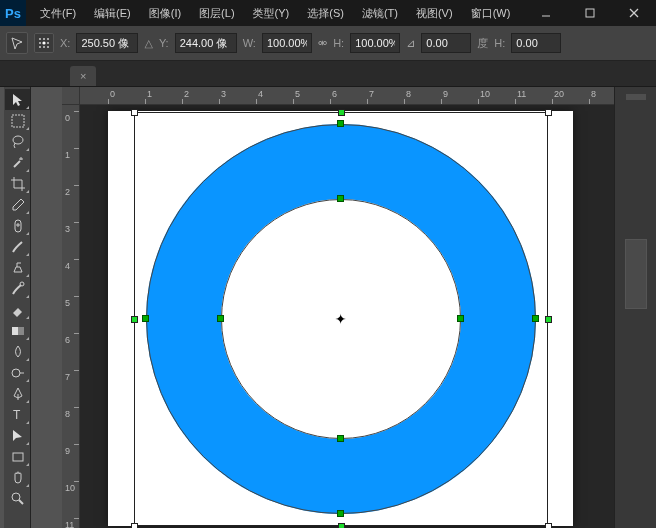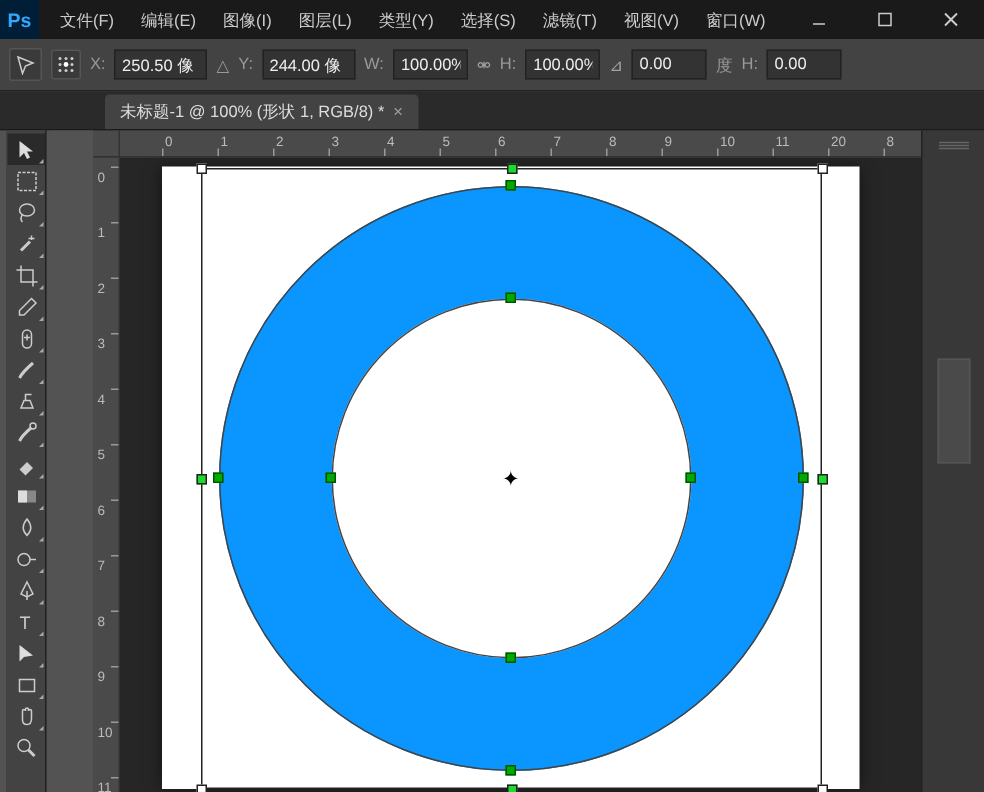--- a/index.html
+++ b/index.html
@@ -132,21 +132,20 @@
   <input class="opt-field sm" value="100.00%" style="">
   <span style="opacity:.7">⊿</span>
   <input class="opt-field sm" value="0.00" style="">
   <span class="opt-label">度</span>
   <span class="opt-label">H:</span>
   <input class="opt-field sm" value="0.00" style="">
 </div>
 
 <div class="tabbar">
   <div class="doc-tab">
-    <span>未标题-1 @ 100% (形状 1, RGB/8) *</span>
     <span style="opacity:.6">×</span>
   </div>
 </div>
 
 <div class="main">
 
   <div class="toolcol-wrap">
   <div class="toolcol" style="margin-left:4px">
     <div class="tool active">
           <svg viewBox="0 0 16 16">

